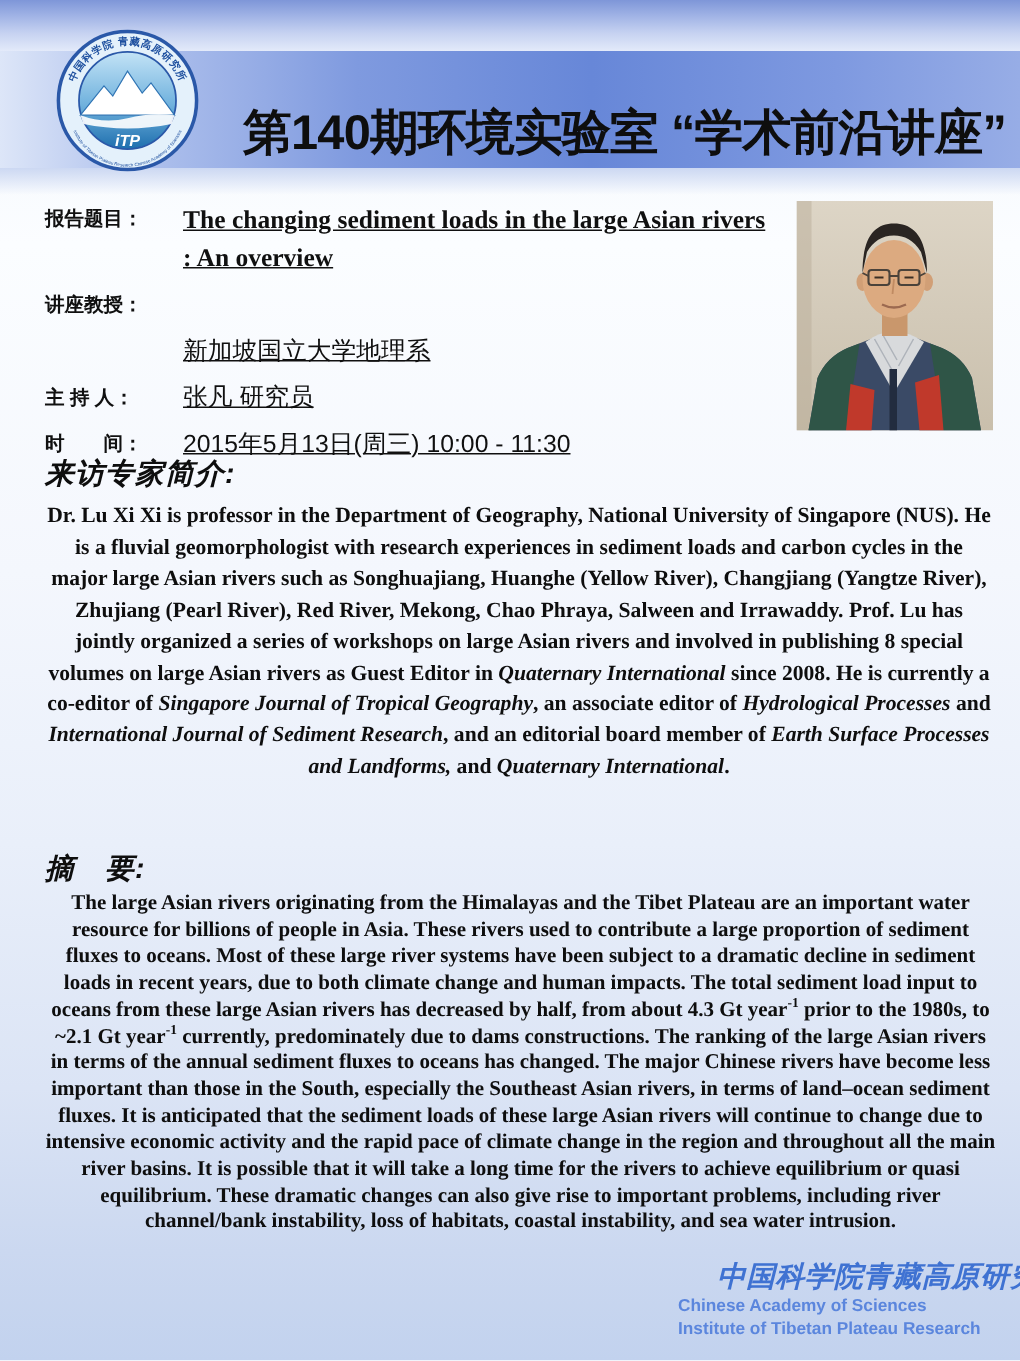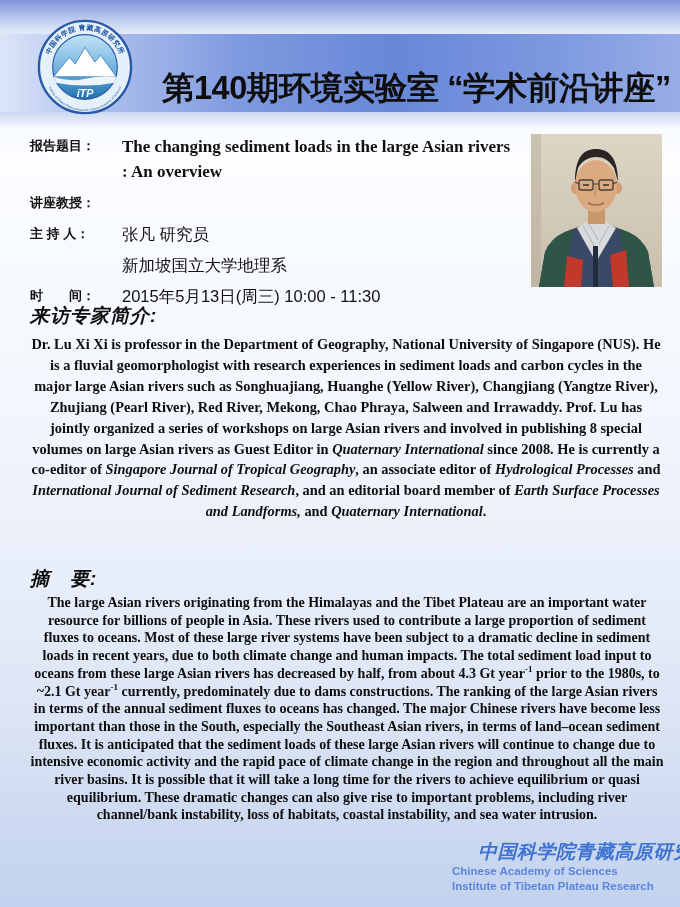--- a/index.html
+++ b/index.html
@@ -18,21 +18,21 @@
   .title{
     margin:14px; position:absolute; left:148px; top:0; height:78px; line-height:80px;
     font-size:32.5px; font-weight:900; letter-spacing:-0.5px; color:#0e0e0e;
     font-family:"Liberation Sans", sans-serif; white-space:nowrap;
   }
   .logo{position:absolute;left:36px;top:18px;width:98px;height:98px;}
   
   .info{position:absolute;left:30px;top:134px;width:500px;color:#101010;}
   .row{display:flex;margin-bottom:7px;}
   .lbl{flex:0 0 92px;font-weight:bold;font-size:13px;line-height:24px;white-space:pre;}
-  .val{font-size:16.5px;line-height:24px;}
+  .val{font-size:16.5px;line-height:24px;text-decoration:underline;}
   .val-serif{font-family:"Liberation Serif", serif;font-weight:bold;font-size:17px;line-height:25px;width:398px;}
   .indent{margin-left:92px;}
   .photo{position:absolute;left:531px;top:134px;width:131px;height:153px;display:block;}
   
   .sec-head{position:absolute;left:30px;margin:0;font-size:19px;font-weight:bold;font-style:italic;color:#0e0e0e;letter-spacing:1px;}
   .bio-head{top:303px;text-align:right;}
   .abs-head{top:566px;}
   .para{position:absolute;left:30px;margin:0;color:#0e0e0e;
     font-family:"Liberation Serif", serif;font-weight:bold;text-align:center;}
   .bio-para{top:334px;width:632px;font-size:14.4px;line-height:20.9px;}
@@ -82,25 +82,25 @@
 
   <div class="info">
     <div class="row">
       <span class="lbl">报告题目：</span>
       <span class="val val-serif">The changing sediment loads in the large Asian rivers : An overview</span>
     </div>
     <div class="row">
       <span class="lbl">讲座教授：</span>
     </div>
     <div class="row">
+      <span class="val indent">新加坡国立大学地理系</span>
+    </div>
+    <div class="row">
       <span class="lbl">主 持 人：</span>
       <span class="val">张凡 研究员</span>
-    </div>
-    <div class="row">
-      <span class="val indent">新加坡国立大学地理系</span>
     </div>
     <div class="row">
       <span class="lbl">时　　间：</span>
       <span class="val">2015年5月13日(周三) 10:00 - 11:30</span>
     </div>
   </div>
 
   <svg class="photo" viewBox="0 0 131 153" role="img" aria-label="Portrait photo of Prof. Lu Xi Xi">
     <defs>
       <linearGradient id="pbg" x1="0" y1="0" x2="0" y2="1">

